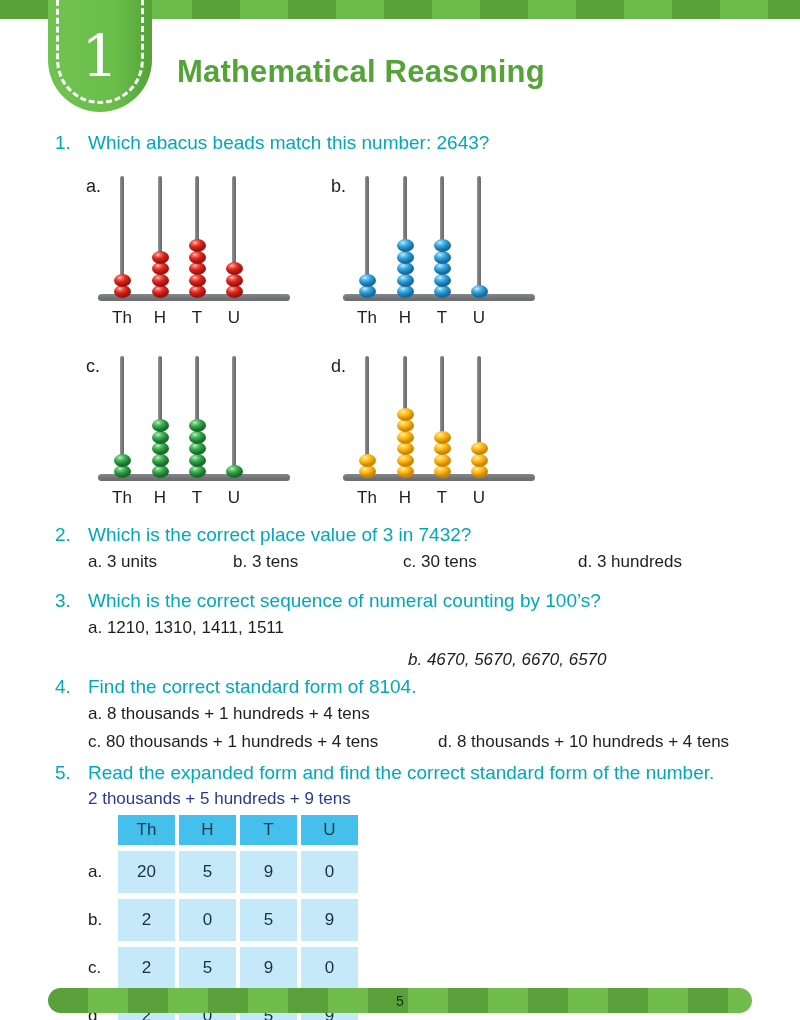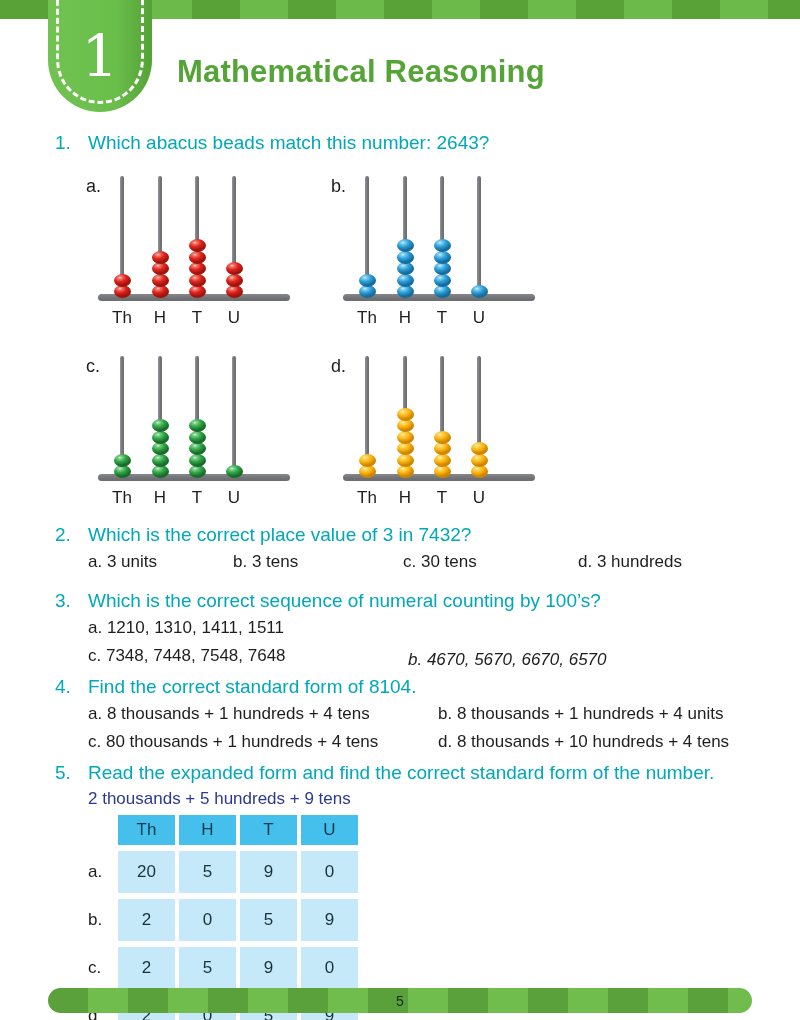--- a/index.html
+++ b/index.html
@@ -183,28 +183,26 @@
   <span class="opt" style="left:233px;top:552px;">b. 3 tens</span>
   <span class="opt" style="left:403px;top:552px;">c. 30 tens</span>
   <span class="opt" style="left:578px;top:552px;text-align:center;">d. 3 hundreds</span>
 
   <div class="q-heading" style="top:590px;">
     <span class="q-num">3.</span>
     <span>Which is the correct sequence of numeral counting by 100’s?</span>
   </div>
   <span class="opt" style="left:88px;top:618px;">a. 1210, 1310, 1411, 1511</span>
   <span class="opt" style="left:408px;top:650px;font-style:italic;">b. 4670, 5670, 6670, 6570</span>
-  <span class="opt" style="left:88px;top:646px;">c. 7348, 7448, 7548, 7648</span>
 
   <div class="q-heading" style="top:676px;">
     <span class="q-num">4.</span>
     <span>Find the correct standard form of 8104.</span>
   </div>
   <span class="opt" style="left:88px;top:704px;">a. 8 thousands + 1 hundreds + 4 tens</span>
-  <span class="opt" style="left:438px;top:704px;">b. 8 thousands + 1 hundreds + 4 units</span>
   <span class="opt" style="left:88px;top:732px;">c. 80 thousands + 1 hundreds + 4 tens</span>
   <span class="opt" style="left:438px;top:732px;">d. 8 thousands + 10 hundreds + 4 tens</span>
 
   <div class="q-heading" style="top:762px;">
     <span class="q-num">5.</span>
     <span>Read the expanded form and find the correct standard form of the number.</span>
   </div>
   <div class="expanded">2 thousands + 5 hundreds + 9 tens</div>
 
   <div class="table">

